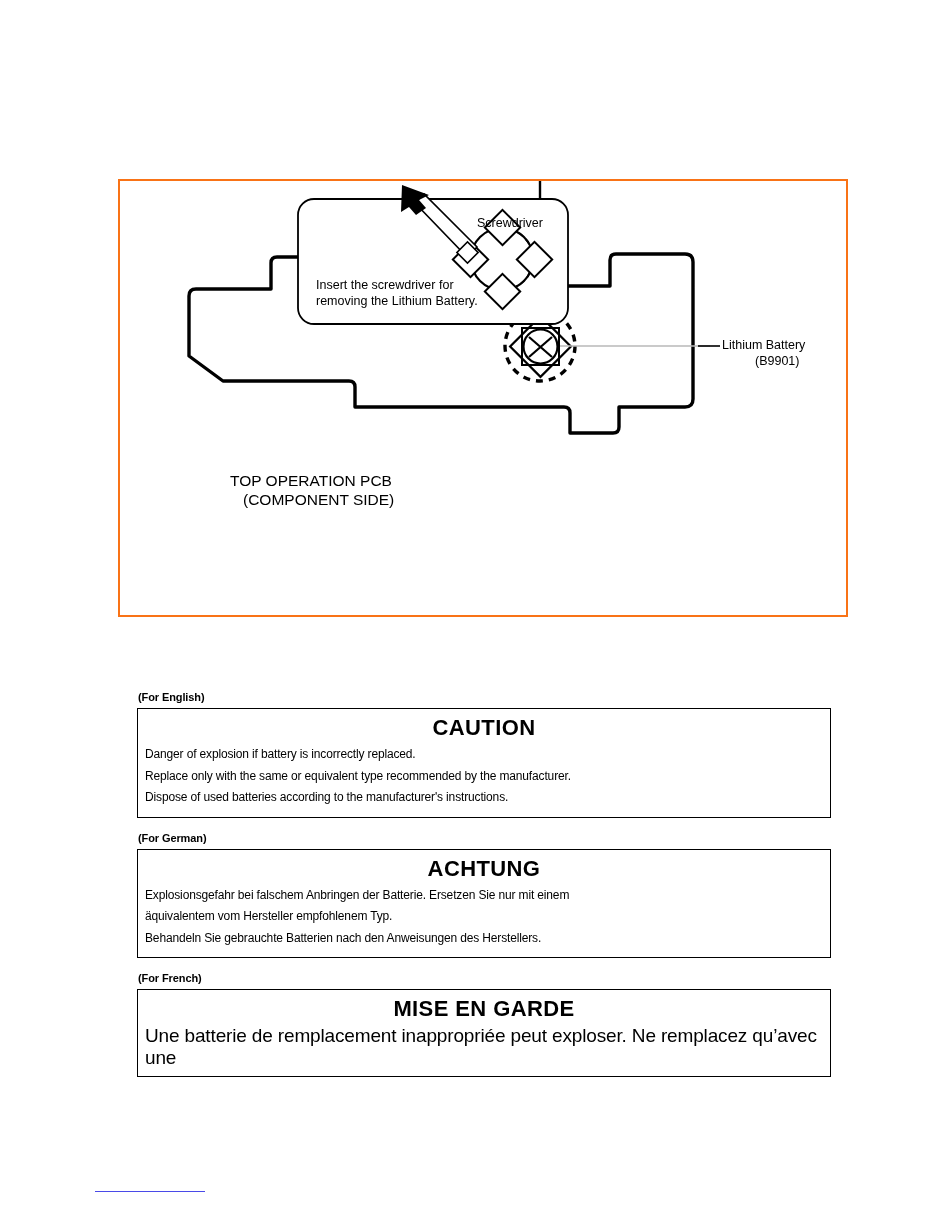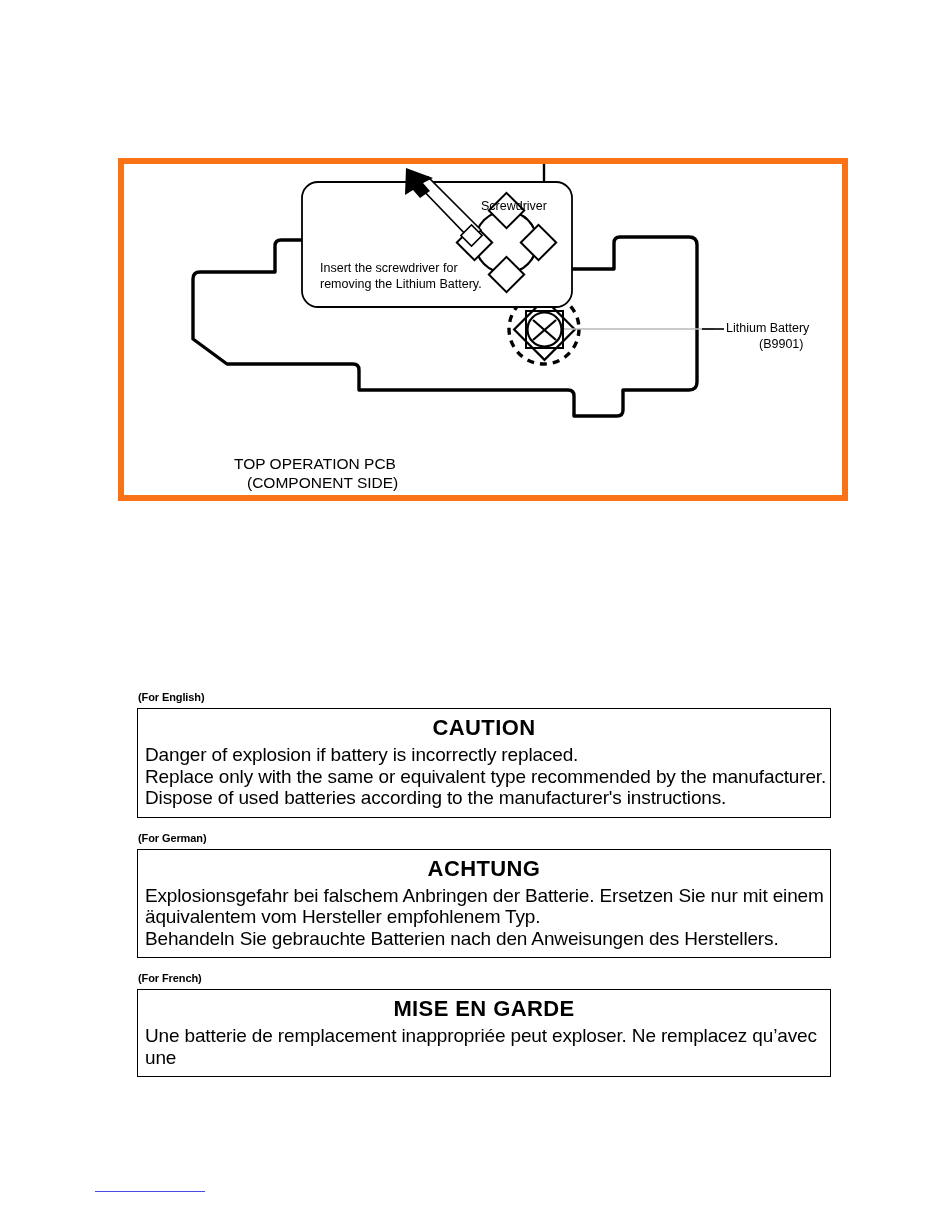--- a/index.html
+++ b/index.html
@@ -13,24 +13,24 @@
     position: relative;
     font-family: "Liberation Sans", sans-serif;
     color: #000000;
     overflow: hidden;
   }
 
   
   #diagram-frame {
     position: absolute;
     left: 118px;
-    top: 158px;
+    top: 179px;
     width: 730px;
-    height: 343px;
-    border: 6px solid #f97316;
+    height: 438px;
+    border: 2px solid #f97316;
     box-sizing: border-box;
   }
   #diagram-svg {
     position: absolute;
     left: 0;
     top: 0;
   }
 
   
   #warnings {
@@ -54,21 +54,21 @@
   }
   .warn-title {
     text-align: center;
     font-size: 22px;
     font-weight: bold;
     letter-spacing: 0.4px;
     line-height: 27px;
     margin-bottom: 3px;
   }
   .warn-line {
-    font-size: 19px;
+    font-size: 12px;
     line-height: 21.5px;
     letter-spacing: -0.15px;
     white-space: nowrap;
   }
   .warn-para {
     font-size: 19px;
     line-height: 21.5px;
     letter-spacing: -0.15px;
   }
 

